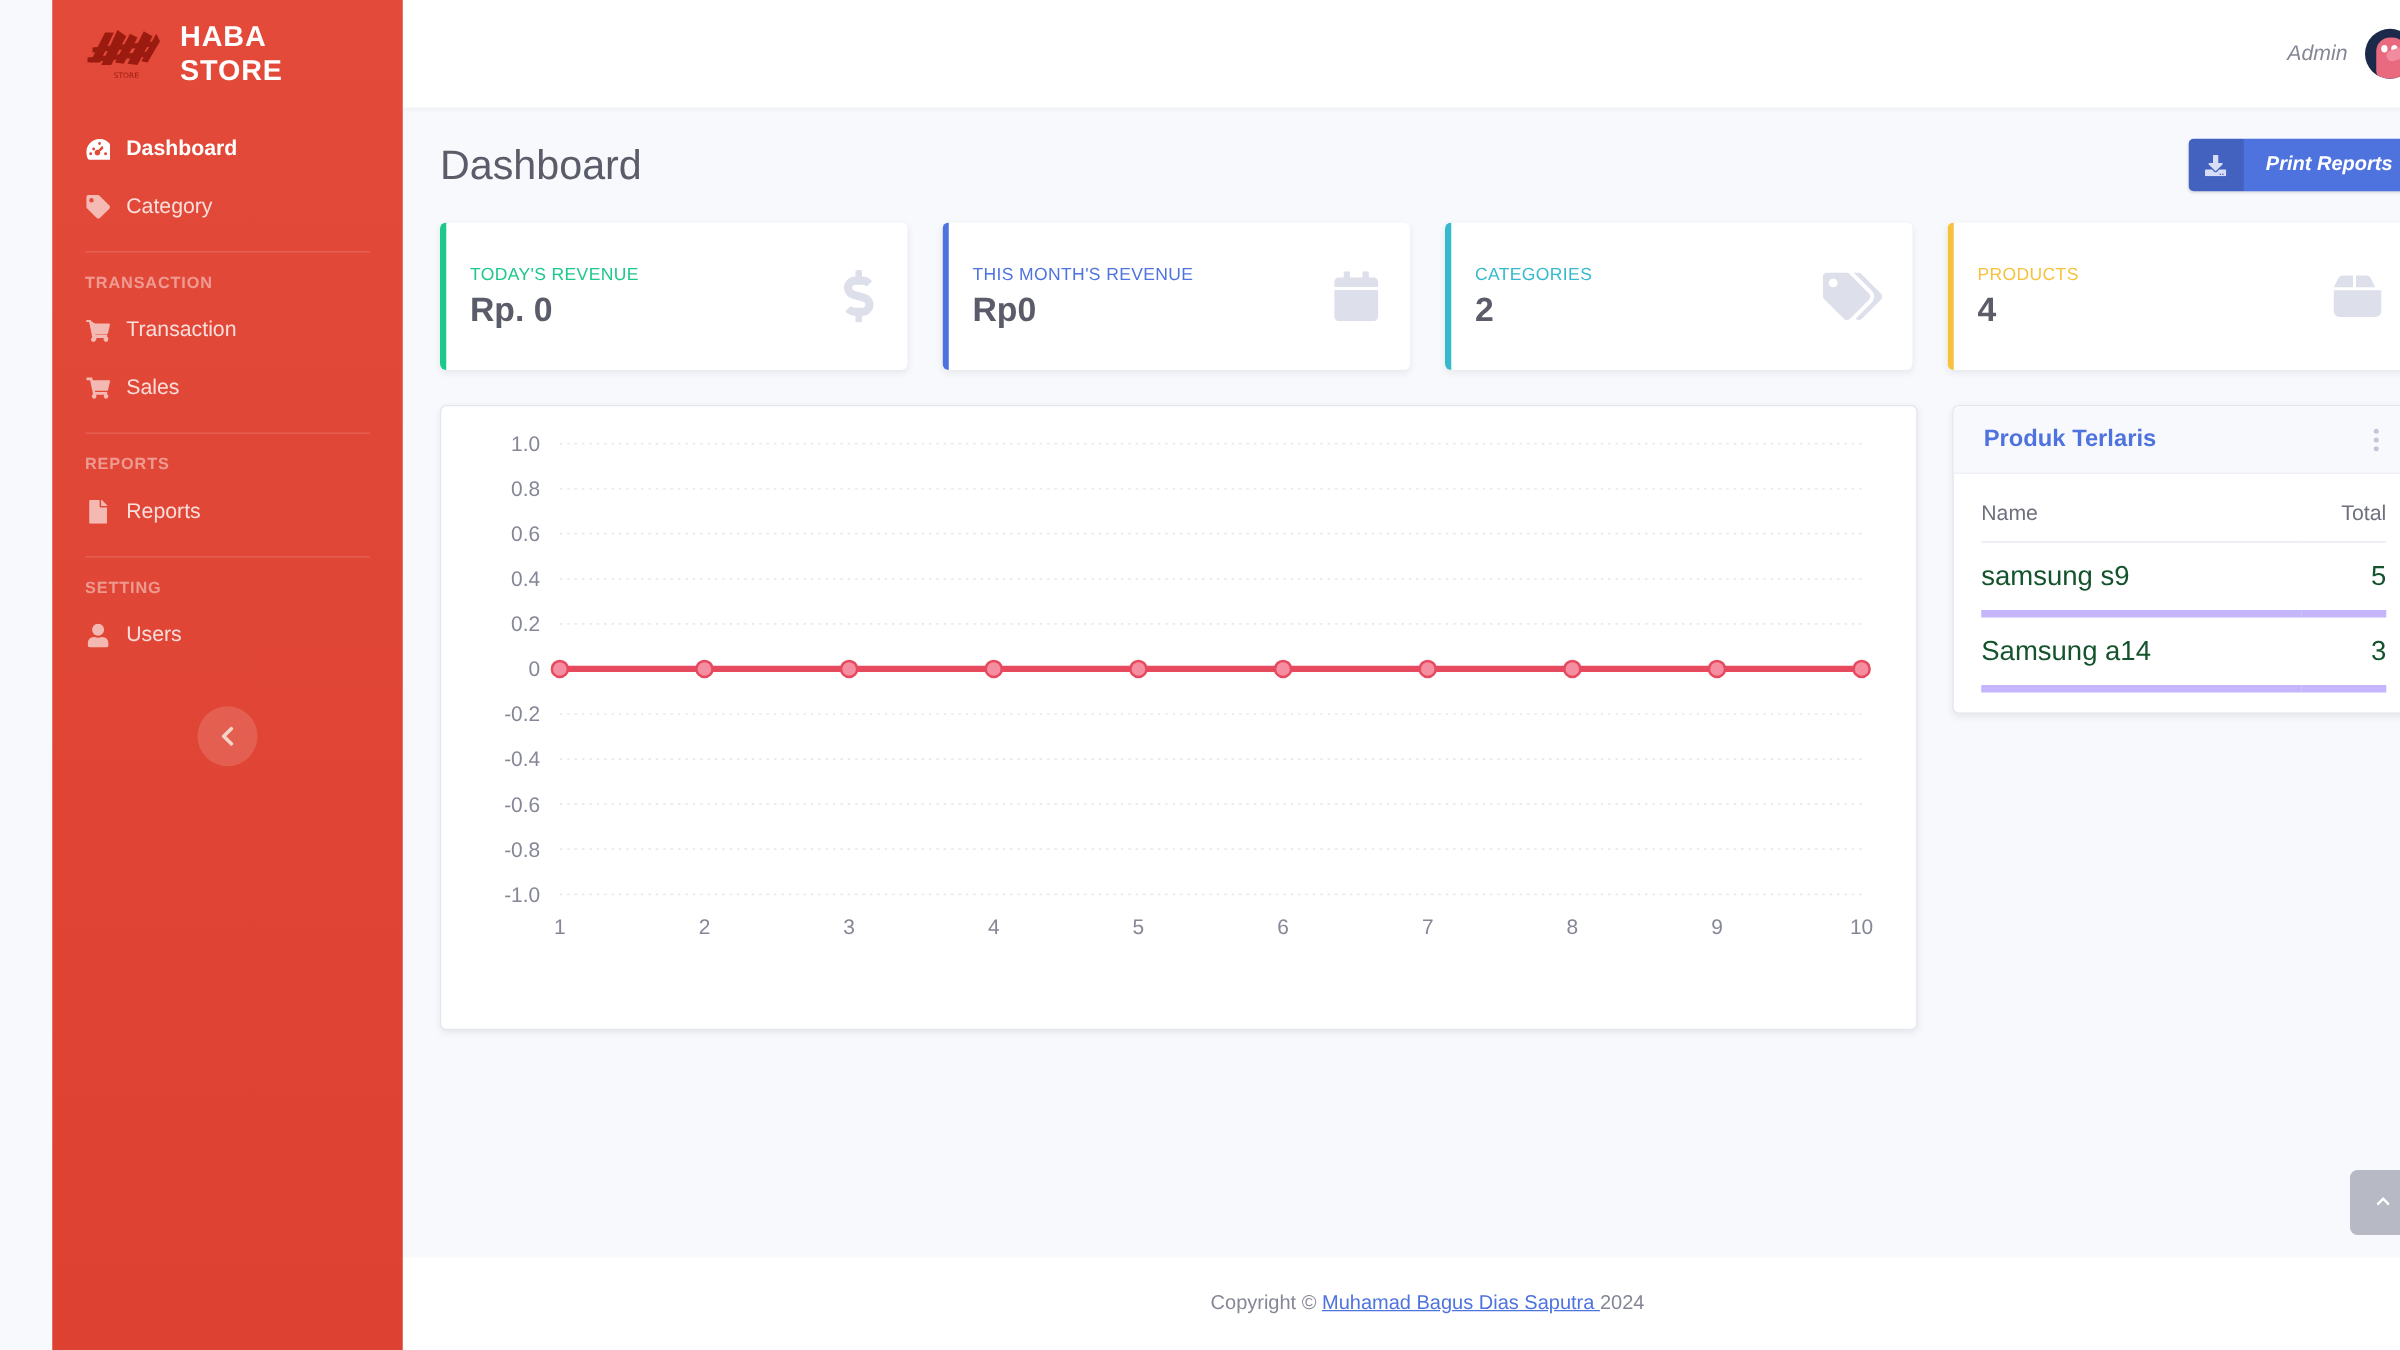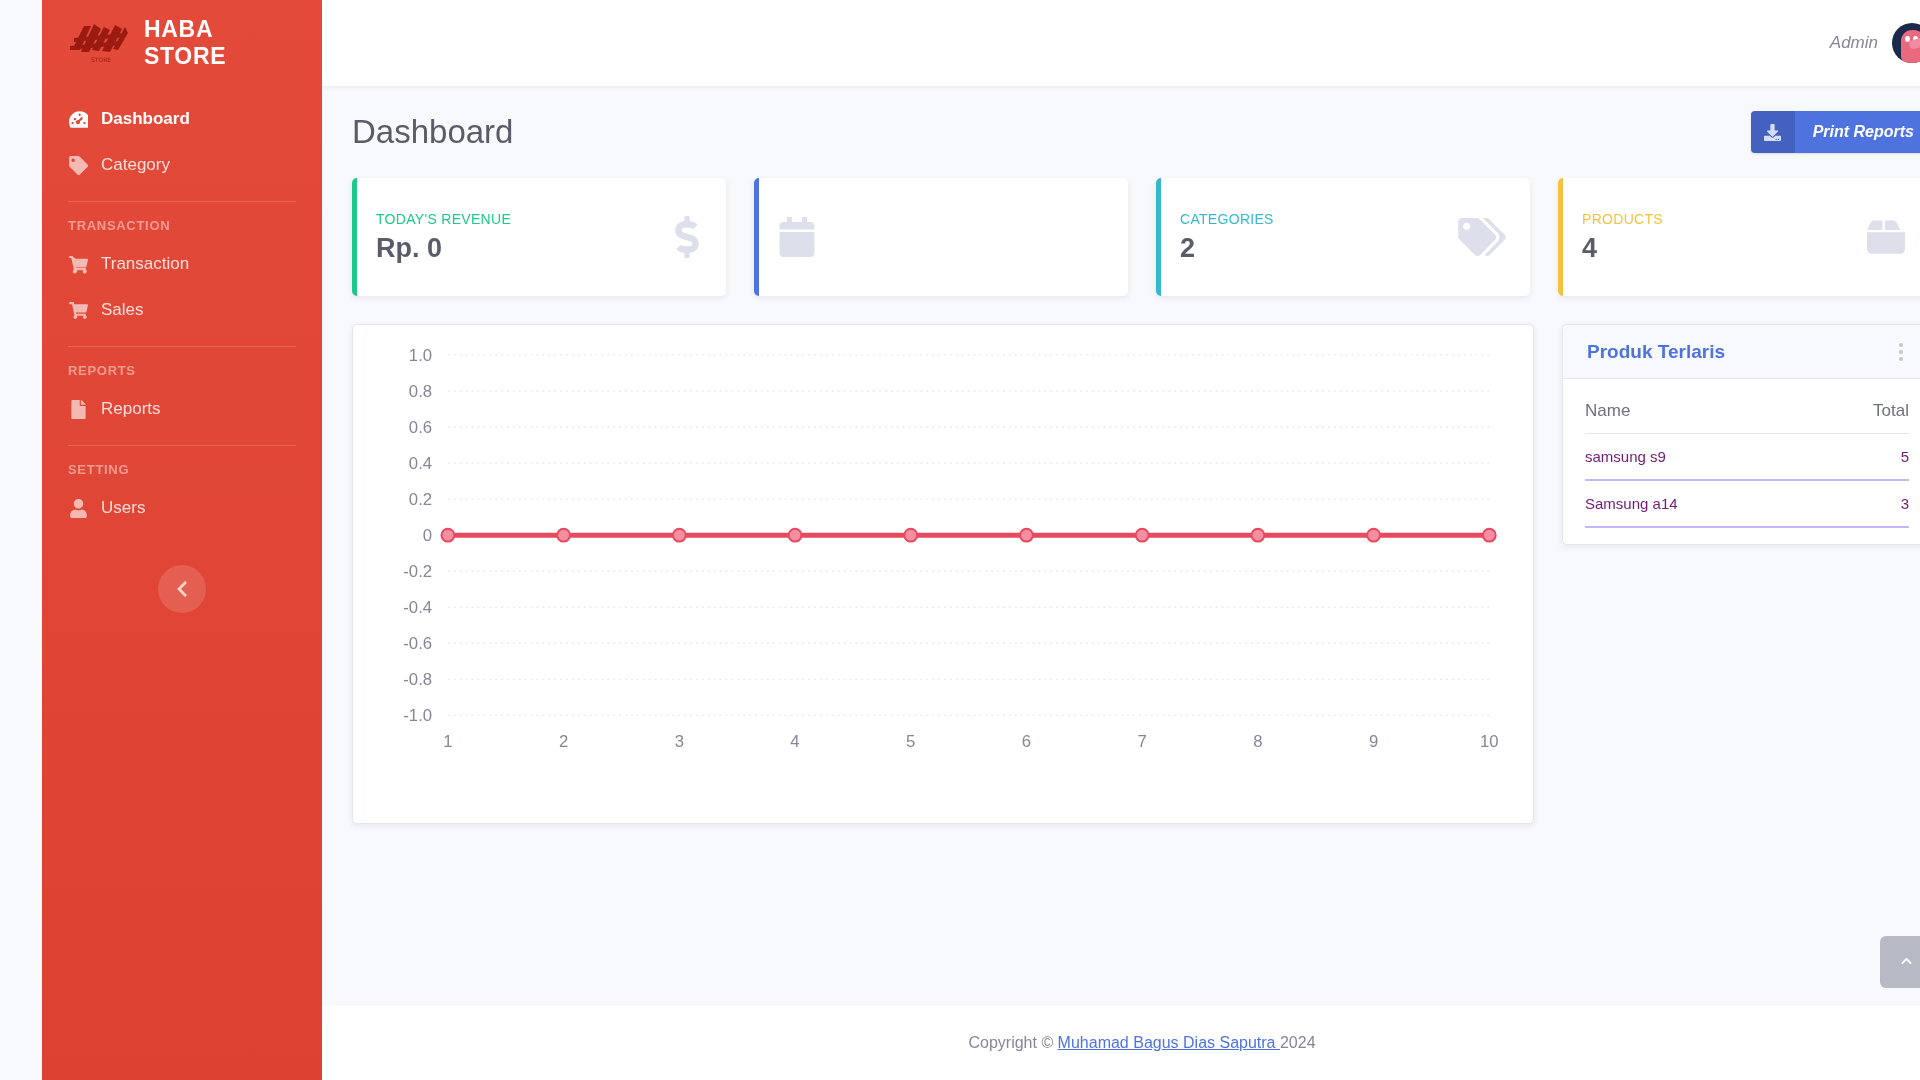--- a/index.html
+++ b/index.html
@@ -176,22 +176,22 @@
 
   .top-card { width: 370px; }
   .top-body { padding: 6px 22px 16px 22px; }
   table.top-table { width: 100%; border-collapse: collapse; }
   table.top-table th {
     text-align: left; font-size: 17px; color: #6e707e; font-weight: normal;
     padding: 16px 0 12px 0; border-bottom: 1px solid #e3e6f0;
   }
   table.top-table th.num, table.top-table td.num { text-align: right; }
   table.top-table td {
-    font-size: 15px; color: #701a75; padding: 14px 0;
-    border-bottom: 2px solid #c4b5fd;
+    font-size: 22px; color: #14532d; padding: 14px 0;
+    border-bottom: 6px solid #c4b5fd;
   }
 
   
   .footer {
     background: #ffffff; height: 74px;
     display: flex; align-items: center; justify-content: center;
     color: #858796; font-size: 16px; flex: 0 0 74px;
   }
   .footer a { color: #4e73df; text-decoration: underline; }
 
@@ -348,20 +348,24 @@
             </div>
             <span class="stat-icon">
               <svg width="30" height="42" viewBox="0 0 288 512" fill="currentColor">
                   <path d="M209.2 233.4l-108-31.6C88.7 198.2 80 186.5 80 173.5c0-16.3 13.2-29.5 29.5-29.5h66.3c12.2 0 24.2 3.7 34.2 10.5 6.1 4.1 14.3 3.1 19.5-2l34.8-34c7.1-6.9 6.1-18.4-1.8-24.5C238 74.8 207.4 64.1 176 64V16c0-8.8-7.2-16-16-16h-32c-8.8 0-16 7.2-16 16v48h-2.5C45.8 64-5.4 118.7.5 183.6c4.2 46.1 39.4 83.6 83.8 96.6l102.5 30c12.5 3.7 21.2 15.3 21.2 28.3 0 16.3-13.2 29.5-29.5 29.5h-66.3C100 368 88 364.3 78 357.5c-6.1-4.1-14.3-3.1-19.5 2l-34.8 34c-7.1 6.9-6.1 18.4 1.8 24.5 24.5 19.2 55.1 29.9 86.5 30v48c0 8.8 7.2 16 16 16h32c8.8 0 16-7.2 16-16v-48.2c46.6-.9 90.3-28.6 105.7-72.7 21.5-61.6-14.6-124.8-72.5-141.7z"></path>
                 </svg>
             </span>
           </div>
 
           <div class="stat-card">
             <span class="bar" style="background:#4e73df"></span>
+            <div>
+              <div class="stat-label" style="color:#4e73df">THIS MONTH'S REVENUE</div>
+              <div class="stat-value">Rp0</div>
+            </div>
             <span class="stat-icon">
               <svg width="38" height="40" viewBox="0 0 448 512" fill="currentColor">
                   <path d="M12 192h424c6.6 0 12 5.4 12 12v260c0 26.5-21.5 48-48 48H48c-26.5 0-48-21.5-48-48V204c0-6.6 5.4-12 12-12zm436-44v-36c0-26.5-21.5-48-48-48h-48V12c0-6.6-5.4-12-12-12h-40c-6.6 0-12 5.4-12 12v52H160V12c0-6.6-5.4-12-12-12h-40c-6.6 0-12 5.4-12 12v52H48C21.5 64 0 85.5 0 112v36c0 6.6 5.4 12 12 12h424c6.6 0 12-5.4 12-12z"></path>
                 </svg>
             </span>
           </div>
 
           <div class="stat-card">
             <span class="bar" style="background:#36b9cc"></span>
             <div>

